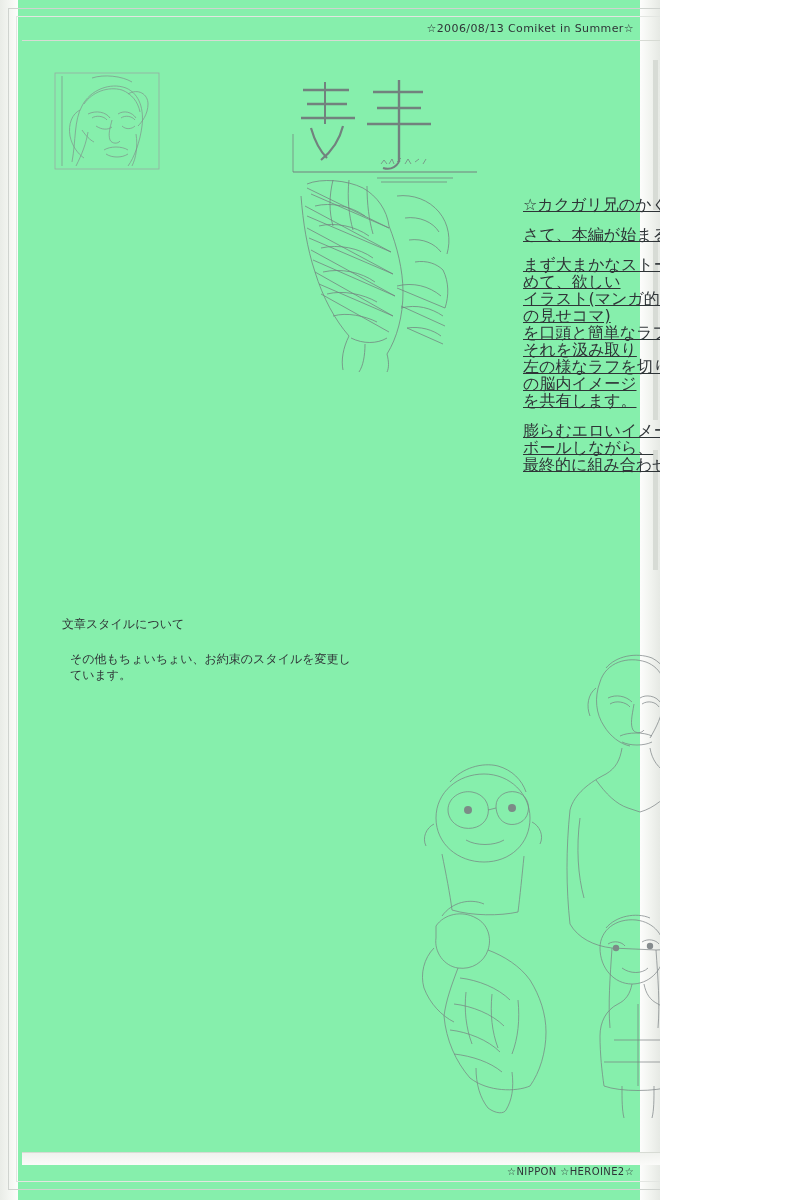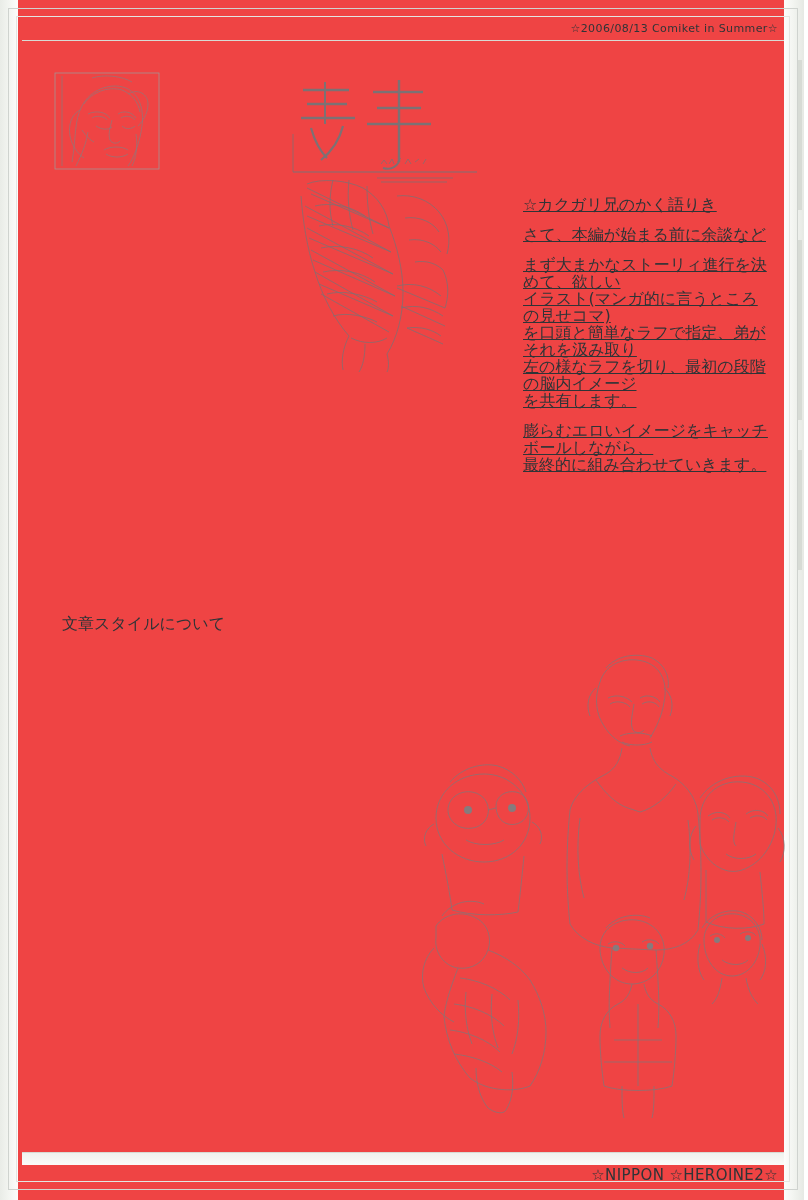--- a/index.html
+++ b/index.html
@@ -5,23 +5,23 @@
   html, body {
     margin: 0;
     padding: 0;
     background: #ffffff;
   }
   body {
     font-family: "Liberation Sans", sans-serif;
   }
   #page {
     position: relative;
-    width: 804px;
+    width: 660px;
     height: 1200px;
-    background: #ef4444;
+    background: #86efac;
     overflow: hidden;
   }
   
   .page-border {
     position: absolute;
     left: 8px;
     top: 8px;
     width: 790px;
     height: 1182px;
     border: 1px solid #cfd3cf;
@@ -92,21 +92,21 @@
     font-size: 11px;
     color: #4a4f52;
     font-family: "Liberation Serif", serif;
     letter-spacing: 0.4px;
     white-space: nowrap;
   }
   .footer-caption {
     position: absolute;
     right: 26px;
     top: 1166px;
-    font-size: 15px;
+    font-size: 10px;
     color: #3c4245;
     font-family: "Liberation Serif", serif;
     letter-spacing: 0.4px;
     white-space: nowrap;
     margin-left: 36px;
   }
   .jp-text {
     font-family: "DejaVu Sans", sans-serif;
     color: #2f3437;
   }
@@ -122,21 +122,21 @@
   }
   .col-right p {
     margin: 0 0 13px 0;
   }
   
   .col-left {
     position: absolute;
     left: 62px;
     top: 616px;
     width: 300px;
-    font-size: 16px;
+    font-size: 12px;
     line-height: 16.5px;
   }
   .col-left .hdr {
     margin: 0 0 18px 0;
   }
   .col-left .sub {
     margin: 0 0 18px 0;
     padding-left: 4px;
   }
   .col-left .para {
@@ -274,20 +274,21 @@
 イラスト(マンガ的に言うところの見せコマ)
 を口頭と簡単なラフで指定、弟がそれを汲み取り
 左の様なラフを切り、最初の段階の脳内イメージ
 を共有します。</p>
     <p style="white-space:pre-line;">膨らむエロいイメージをキャッチボールしながら、
 最終的に組み合わせていきます。</p>
   </div>
 
   <div class="col-left jp-text">
     <p class="hdr">文章スタイルについて</p>
+    <p class="para" style="white-space:pre-line;">その他もちょいちょい、お約束のスタイルを変更しています。</p>
   </div>
 
   <div class="sketch" style="left:400px;top:648px;">
     <svg width="390" height="470" viewBox="0 0 390 470">
       <g stroke="#767c7f" stroke-width="0.75" fill="none" opacity="0.9">
 
         <path d="M200 34 C206 14 228 8 246 14 C262 20 268 36 264 54 C262 68 256 80 250 90"></path>
         <path d="M200 34 C194 50 196 66 204 78 C210 88 220 96 230 98"></path>
         <path d="M208 50 C216 46 226 48 232 54"></path>
         <path d="M240 50 C246 46 256 48 260 54"></path>

